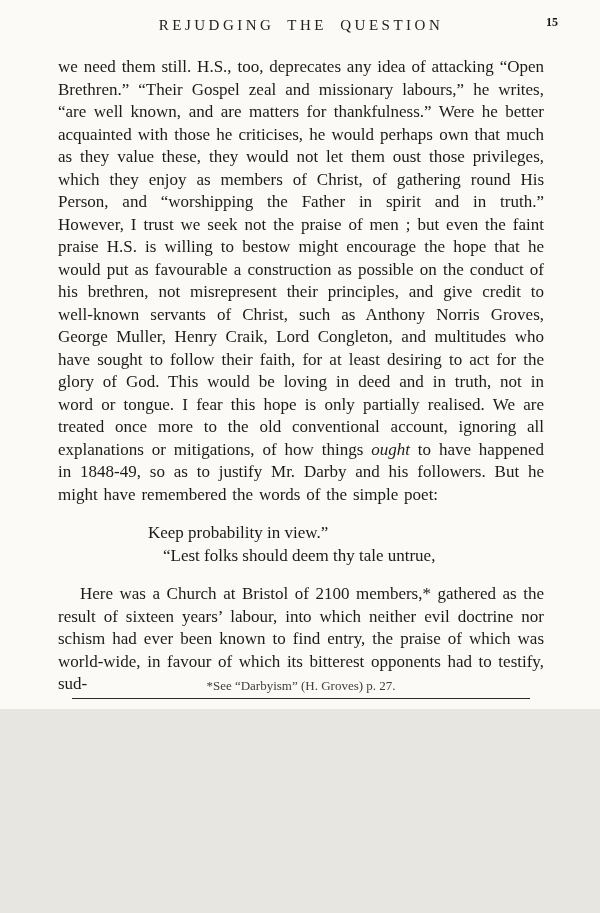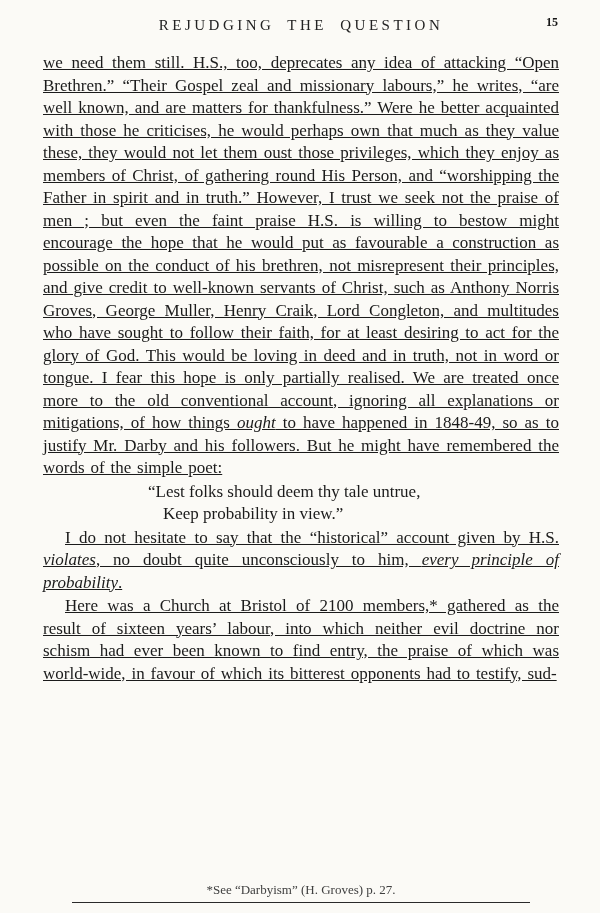--- a/index.html
+++ b/index.html
@@ -3,21 +3,21 @@
 <meta charset="utf-8">
 <style>
   html, body {
     margin: 0;
     padding: 0;
     background: #e8e6e0;
   }
   .page {
     position: relative;
     width: 600px;
-    height: 913px;
+    height: 709px;
     box-sizing: border-box;
     background: #fbfaf6;
     padding: 16px 40px 8px 42px;
     font-family: "Liberation Serif", "DejaVu Serif", serif;
     color: #1b1b1b;
     overflow: hidden;
   }
   .page-header {
     position: relative;
     text-align: center;
@@ -36,24 +36,23 @@
     top: -1px;
     font-size: 12px;
     font-weight: bold;
     color: #161616;
   }
   .page-body {
     font-size: 17px;
     line-height: 22.5px;
   }
   .para {
-    margin: 1px;
+    margin: 16px;
     text-align: justify;
     word-spacing: 1.6px;
-    text-decoration: underline;
   }
   .para.indent {
     text-indent: 22px;
   }
   .it {
     font-style: italic;
   }
   .verse {
     margin-left: 106px;
   }
@@ -84,24 +83,23 @@
 <div class="page">
 
   <header class="page-header">
     <span class="running-title">REJUDGING THE QUESTION</span>
     <span class="page-number">15</span>
   </header>
 
   <main class="page-body">
       <p class="para"><span>we need them still.  H.S., too, deprecates any idea of attacking “Open Brethren.”  “Their Gospel zeal and missionary labours,” he writes, “are well known, and are matters for thankfulness.”  Were he better acquainted with those he criticises, he would perhaps own that much as they value these, they would not let them oust those privileges, which they enjoy as members of Christ, of gathering round His Person, and “worshipping the Father in spirit and in truth.”  However, I trust we seek not the praise of men ; but even the faint praise H.S. is willing to bestow might encourage the hope that he would put as favourable a construction as possible on the conduct of his brethren, not misrepresent their principles, and give credit to well-known servants of Christ, such as Anthony Norris Groves, George Muller, Henry Craik, Lord Congleton, and multitudes who have sought to follow their faith, for at least desiring to act for the glory of God.  This would be loving in deed and in truth, not in word or tongue.  I fear this hope is only partially realised.  We are treated once more to the old conventional account, ignoring all explanations or mitigations, of how things </span><span class="it">ought</span><span> to have happened in 1848-49, so as to justify Mr. Darby and his followers.  But he might have remembered the words of the simple poet:</span></p>
       <div class="verse">
+        <div class="verse-line">Keep probability in view.”</div>
         <div class="verse-line">“Lest folks should deem thy tale untrue,</div>
-        <div class="verse-line">Keep probability in view.”</div>
       </div>
-      <p class="para indent"><span>I do not hesitate to say that the “historical” account given by H.S. </span><span class="it">violates</span><span>, no doubt quite unconsciously to him, </span><span class="it">every principle of probability</span><span>.</span></p>
       <p class="para indent"><span>Here was a Church at Bristol of 2100 members,* gathered as the result of sixteen years’ labour, into which neither evil doctrine nor schism had ever been known to find entry, the praise of which was world-wide, in favour of which its bitterest opponents had to testify, sud-</span></p>
     </main>
 
   <footer class="page-footer">
     <div class="footnote">*See “Darbyism” (H. Groves) p. 27.</div>
     <hr class="bottom-rule">
   </footer>
 
 </div>
 

